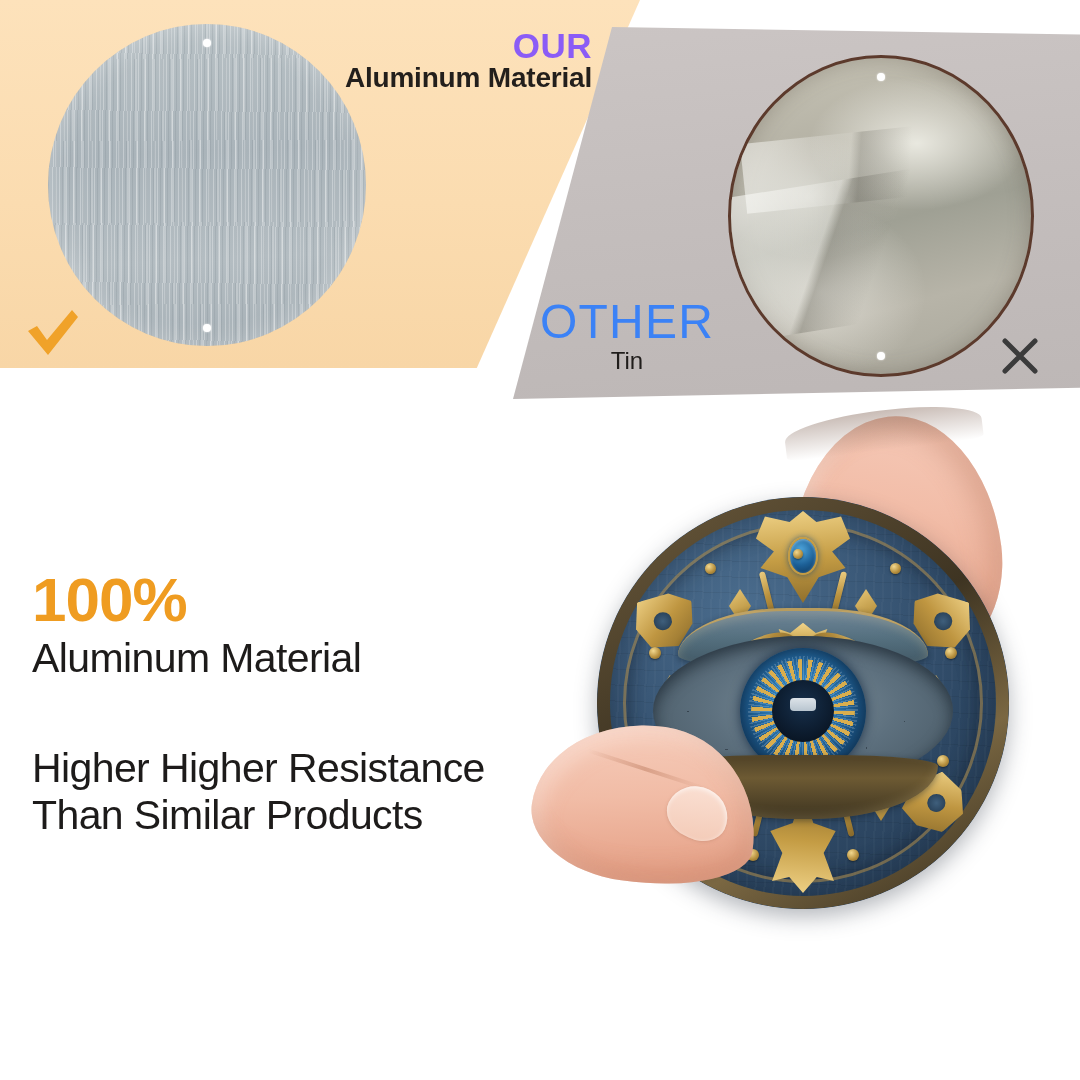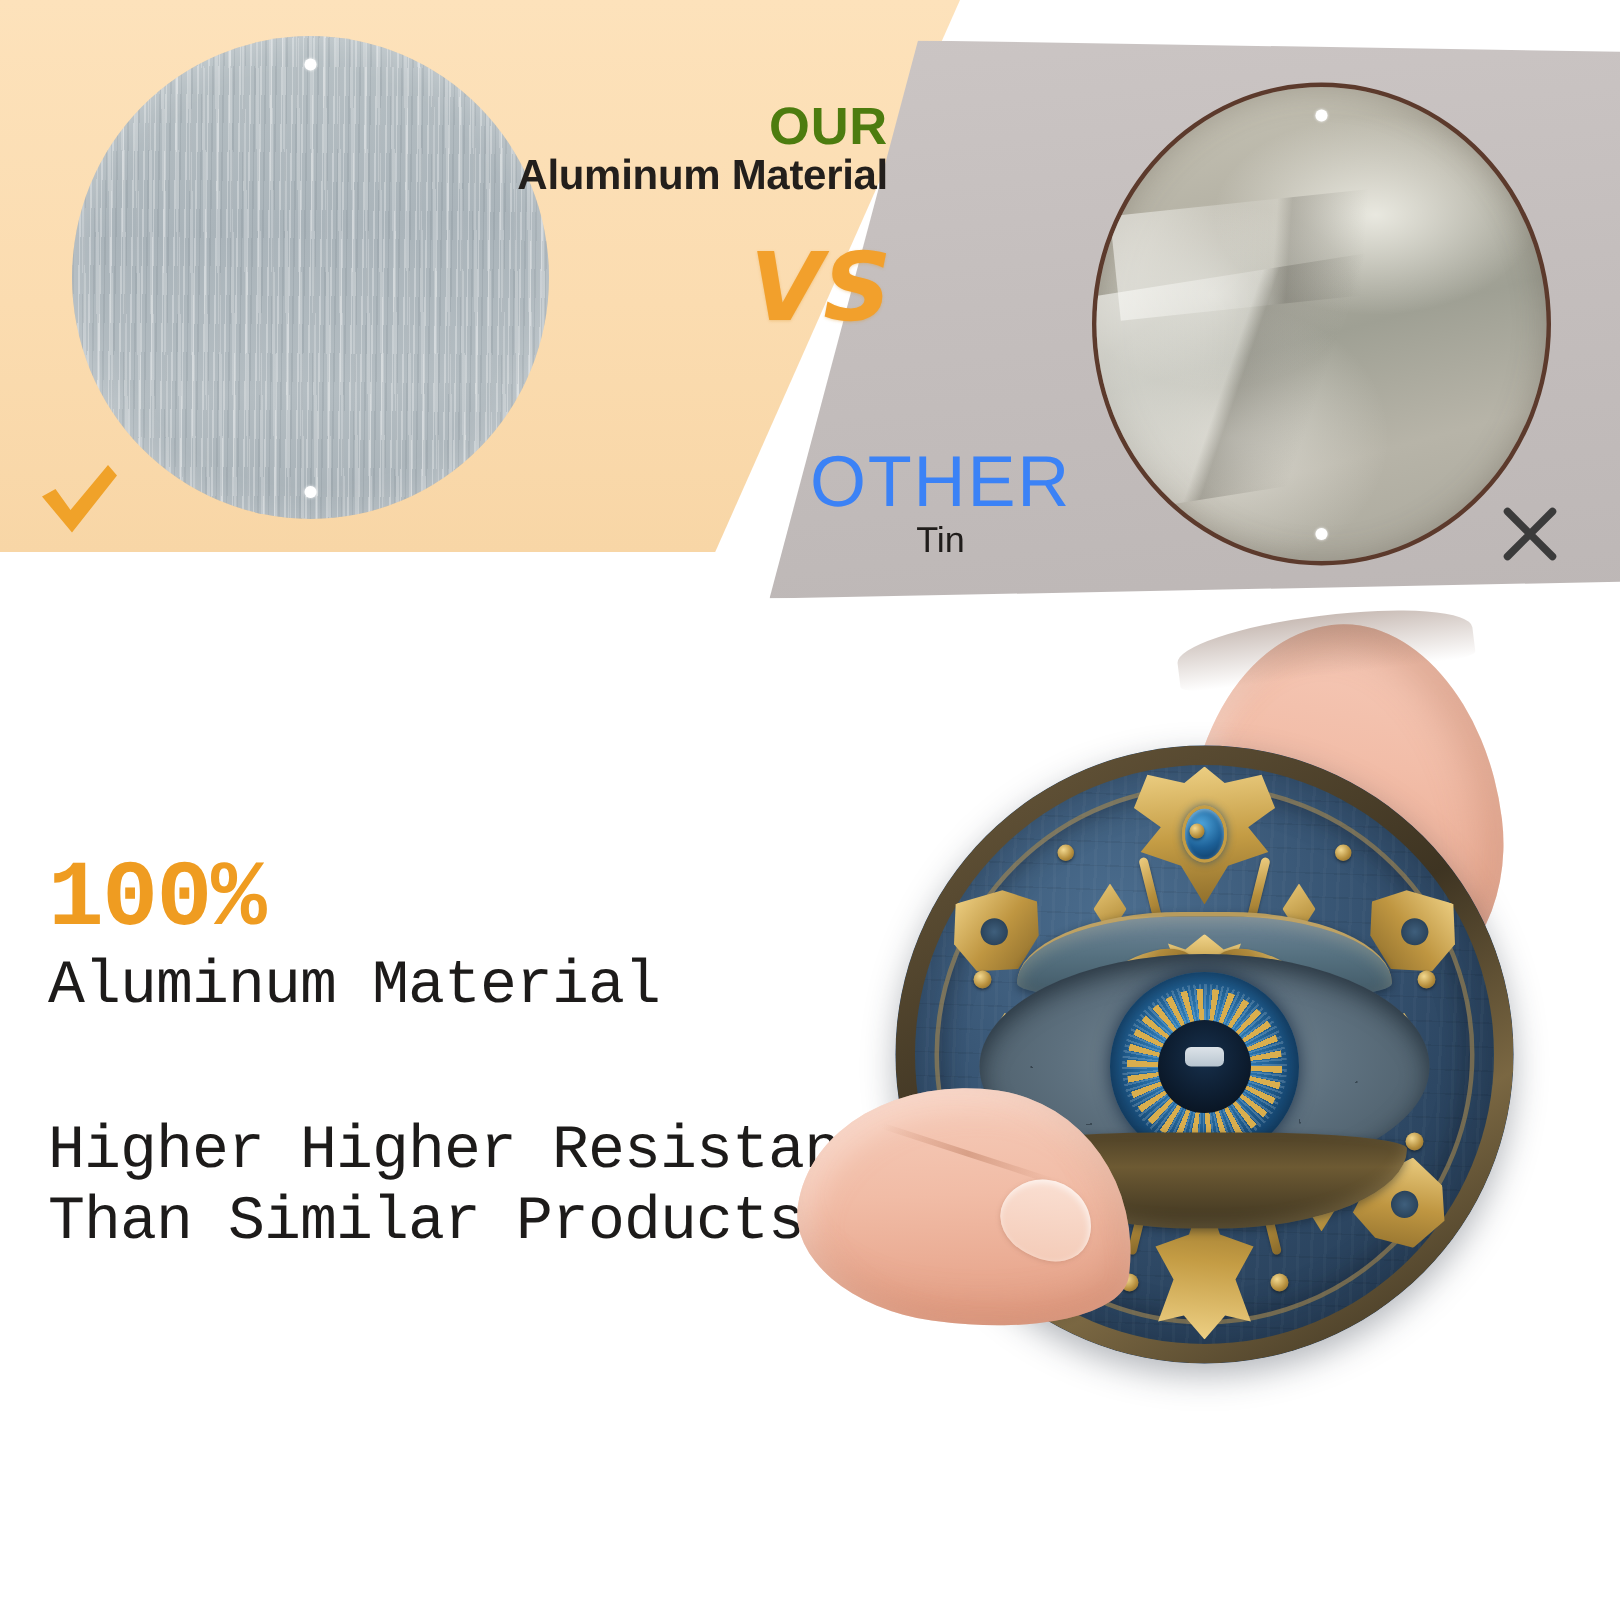--- a/index.html
+++ b/index.html
@@ -47,37 +47,37 @@
   .tin-crease{position:absolute;inset:0;border-radius:50%;overflow:hidden;}
   .tin-crease::before{content:"";position:absolute;left:-6%;top:40%;width:72%;height:46%;
     background:linear-gradient(118deg, rgba(255,255,252,.68) 0%, rgba(255,255,252,.20) 48%, rgba(90,88,78,.30) 52%, rgba(90,88,78,0) 72%);
     transform:rotate(-9deg);}
   .tin-crease::after{content:"";position:absolute;left:4%;top:24%;width:64%;height:22%;
     background:linear-gradient(100deg, rgba(255,255,252,.55) 0%, rgba(255,255,252,.08) 55%, rgba(80,78,70,.22) 60%, rgba(80,78,70,0) 85%);
     transform:rotate(-6deg);}
 
   
   .lbl-our{position:absolute;left:330px;top:28px;width:262px;text-align:right;line-height:1;}
-  .lbl-our .big{display:block;font-size:35px;font-weight:700;color:#4d7c0f;letter-spacing:.5px;margin-top:39px;}
+  .lbl-our .big{display:block;font-size:35px;font-weight:700;color:#8b5cf6;letter-spacing:.5px;}
   .lbl-our .sub{display:block;font-size:28px;font-weight:600;color:#231f1c;margin-top:1px;
     letter-spacing:-.2px;}
 
   .lbl-other{position:absolute;left:508px;top:298px;width:238px;text-align:center;line-height:1.02;}
   .lbl-other .big{display:block;font-size:48px;font-weight:500;color:#3b82f6;letter-spacing:1.2px;}
   .lbl-other .sub{display:block;font-size:24px;font-weight:500;color:#201d1b;margin-top:2px;}
 
   .vs{position:absolute;left:500px;top:160px;font-size:63px;font-weight:700;color:#f2a02c;
     font-style:italic;font-family:"DejaVu Sans",sans-serif;line-height:1;
     text-shadow:0 1px 2px rgba(220,150,40,.35);}
 
   .tick{position:absolute;left:22px;top:300px;width:62px;height:62px;}
   .xmark{position:absolute;left:1000px;top:336px;width:40px;height:40px;}
 
   
-  .stats{position:absolute;left:32px;top:570px;width:660px;font-family:Liberation Mono, monospace;}
+  .stats{position:absolute;left:32px;top:570px;width:660px;}
   .stat{margin-bottom:64px;}
   .stat .num{font-size:62px;font-weight:700;color:#ef9c21;line-height:.98;letter-spacing:-1px;}
   .stat .cap{font-size:41px;font-weight:400;color:#1d1b1a;line-height:1.14;letter-spacing:-.6px;margin-top:4px;}
 
   
   .product{position:absolute;left:525px;top:415px;width:540px;height:545px;}
 
   .hand-fingers{position:absolute;left:260px;top:2px;width:215px;height:250px;
     background:linear-gradient(196deg,#f6ccbb 0%,#f2bda8 38%,#e8a78e 78%,#dd9a80 100%);
     border-radius:56% 46% 40% 60% / 72% 58% 44% 30%;
@@ -229,21 +229,20 @@
     <div class="lbl-our">
       <span class="big">OUR</span>
       <span class="sub">Aluminum Material</span>
     </div>
 
     <div class="lbl-other">
       <span class="big">OTHER</span>
       <span class="sub">Tin</span>
     </div>
 
-    <div class="vs">VS</div>
 
     <svg class="tick" viewBox="0 0 62 62">
       <path d="M6 31 L15 26 L25 40 L50 10 L56 17 L26 55 Z" fill="#f0a229"></path>
     </svg>
 
     <svg class="xmark" viewBox="0 0 40 40">
       <path d="M5 5 L35 35 M35 5 L5 35" stroke="#3b3b3b" stroke-width="5" stroke-linecap="round"></path>
     </svg>
   </div>
 

